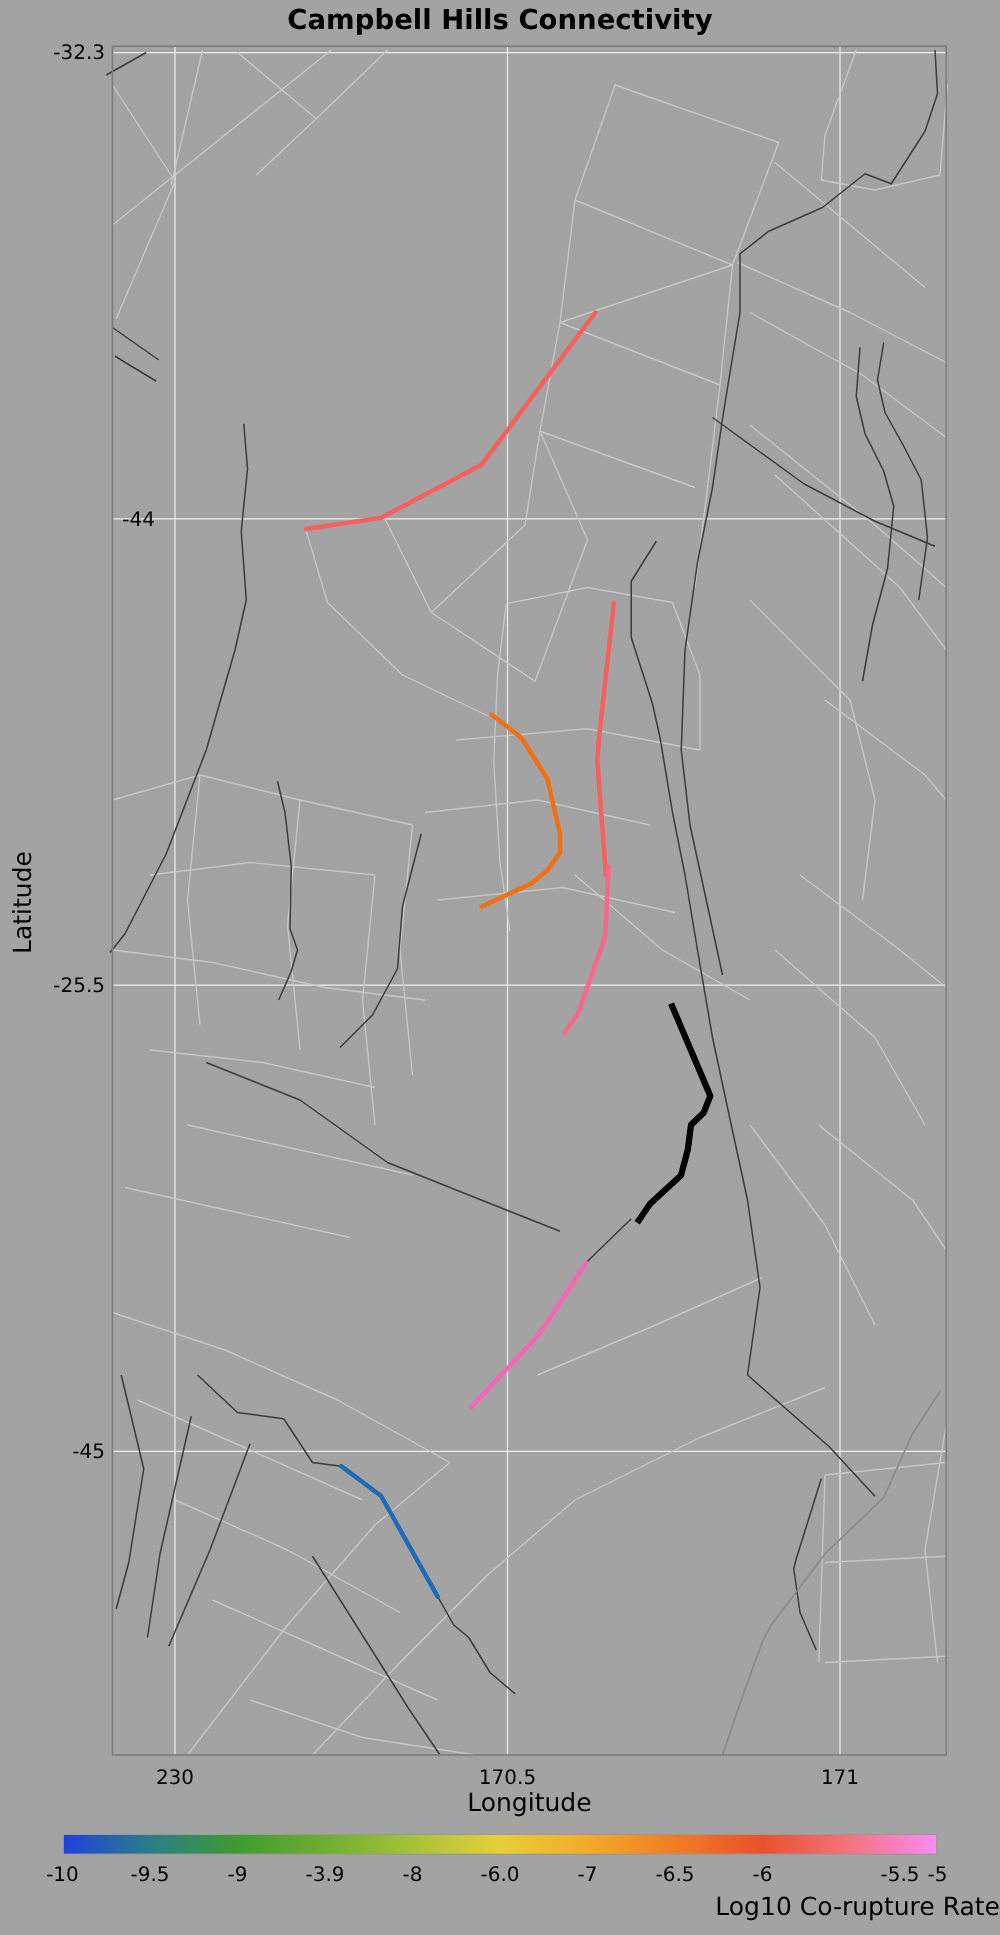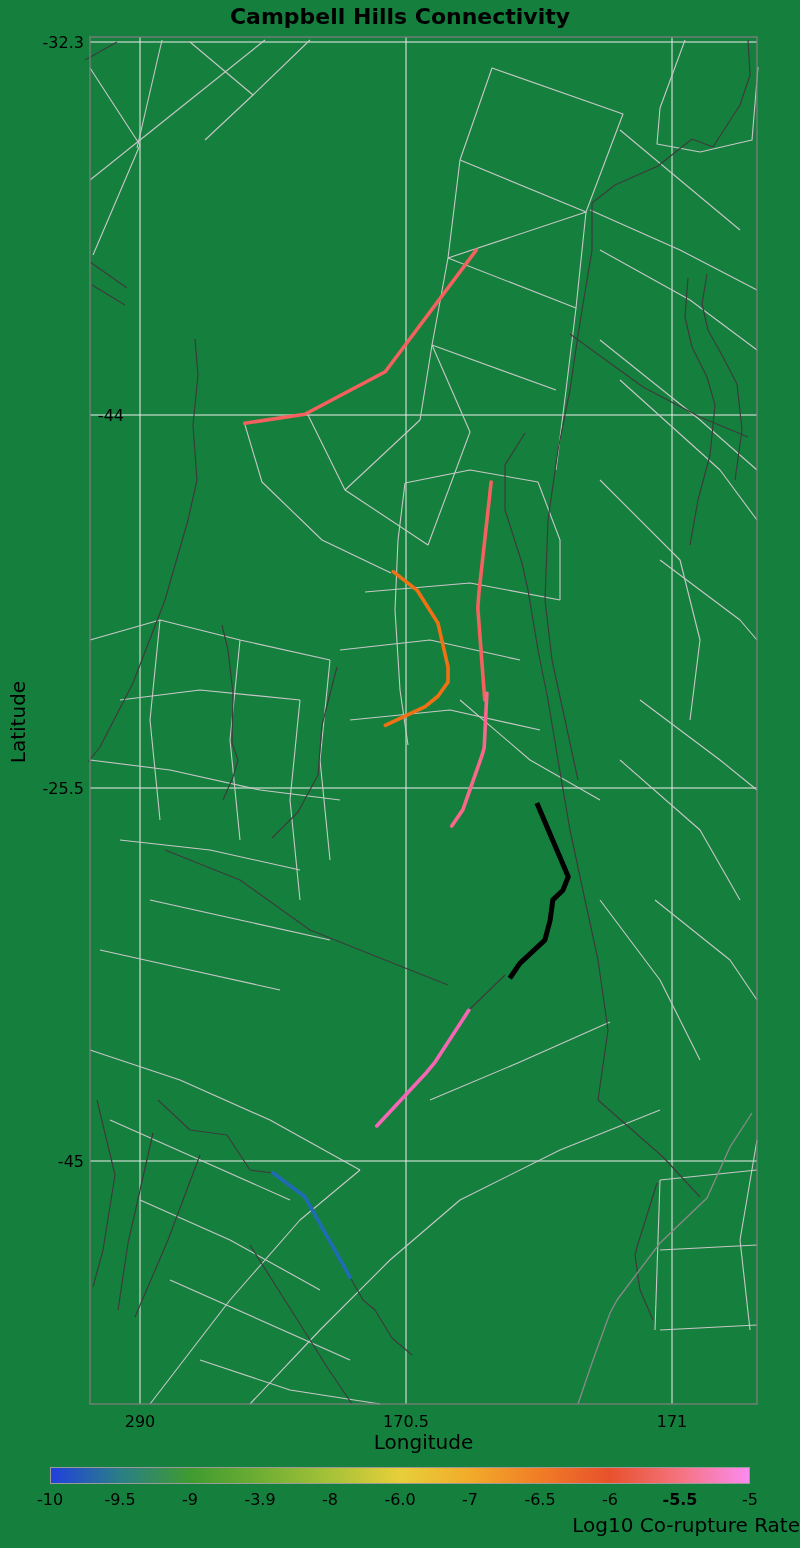--- a/index.html
+++ b/index.html
@@ -1,19 +1,19 @@
 <!DOCTYPE html>
 <html><head>
 <meta charset="utf-8">
 <style>
   html,body{margin:0;padding:0;background:#ffffff;}
   #fig{
     position:relative;
     width:800px;height:1548px;
-    background:#15803d;
+    background:#a3a3a3;
     font-family:"DejaVu Sans","Liberation Sans",sans-serif;
     color:#000;
     overflow:hidden;
   }
   .title{
     position:absolute;left:0;top:4px;width:800px;
     text-align:center;font-size:22px;font-weight:bold;color:#000;
   }
   #plot-svg{position:absolute;left:0;top:0;}
   .ylabel{
@@ -148,27 +148,27 @@
       <polyline points="536.872000000005,802.9200000000023 568.2600000000036,876.7739999999999 562.9399999999933,890.2020000000003 552.8320000000056,899.899999999999 550.1719999999929,920.0419999999997 544.8519999999977,940.1840000000004 519.8479999999993,963.3099999999996 509.73999999999637,978.230000000002" fill="none" stroke="#000000" stroke-width="5" stroke-linejoin="round" stroke-linecap="butt"></polyline>
       <rect x="90" y="37" width="667" height="1367" fill="none" stroke="#7d7d7d" stroke-width="1.3"></rect>
     </svg>
   <div class="xlabel">Longitude</div>
   <div id="cb-bar" style="background: linear-gradient(90deg, rgb(33, 64, 221) 0%, rgb(42, 127, 133) 10%, rgb(63, 155, 48) 20%, rgb(111, 174, 51) 30%, rgb(166, 194, 56) 40%, rgb(231, 207, 58) 50%, rgb(242, 171, 42) 60%, rgb(240, 125, 38) 70%, rgb(232, 81, 44) 80%, rgb(244, 115, 126) 90%, rgb(251, 139, 240) 100%);"></div>
   <div class="cblabel">Log10 Co-rupture Rate</div>
 <div class="ytick" style="right: 716px; top: 42px;">-32.3</div>
     <div class="ytick" style="right: 676px; top: 415px;">-44</div>
     <div class="ytick" style="right: 716px; top: 788px;">-25.5</div>
     <div class="ytick" style="right: 716px; top: 1161px;">-45</div>
-    <div class="xtick" style="left: 140px;">290</div>
+    <div class="xtick" style="left: 140px;">230</div>
     <div class="xtick" style="left: 406px;">170.5</div>
     <div class="xtick" style="left: 672px;">171</div>
     <div class="cbtick" style="left: 50px; text-align: center;">-10</div>
     <div class="cbtick" style="left: 120px;">-9.5</div>
     <div class="cbtick" style="left: 190px;">-9</div>
     <div class="cbtick" style="left: 260px;">-3.9</div>
     <div class="cbtick" style="left: 330px;">-8</div>
     <div class="cbtick" style="left: 400px;">-6.0</div>
     <div class="cbtick" style="left: 470px;">-7</div>
     <div class="cbtick" style="left: 540px;">-6.5</div>
     <div class="cbtick" style="left: 610px;">-6</div>
-    <div class="cbtick" style="left: 680px; font-weight: bold;">-5.5</div>
+    <div class="cbtick" style="left: 720px;">-5.5</div>
     <div class="cbtick" style="left: 750px;">-5</div>
   </div>
 
 </body></html>

